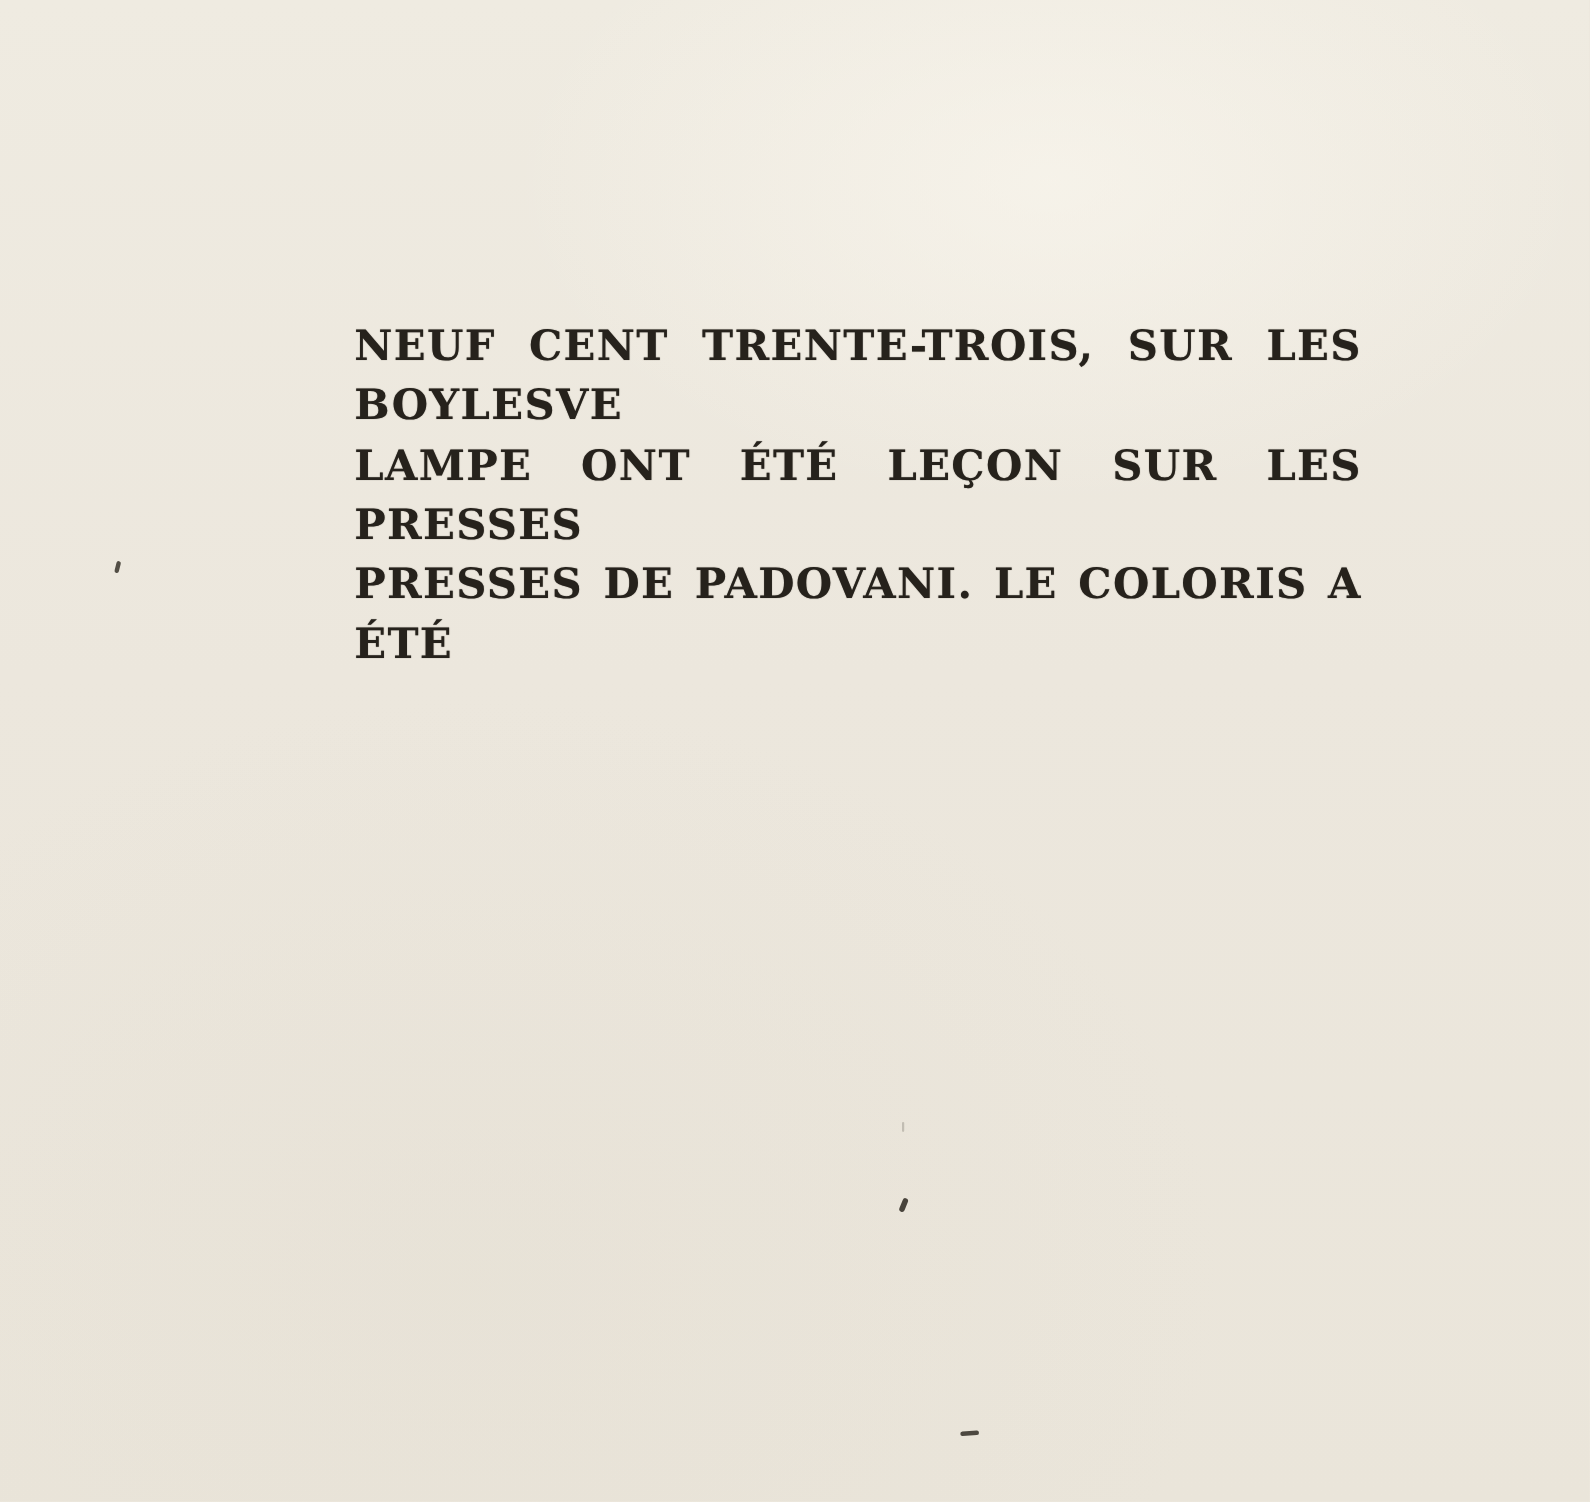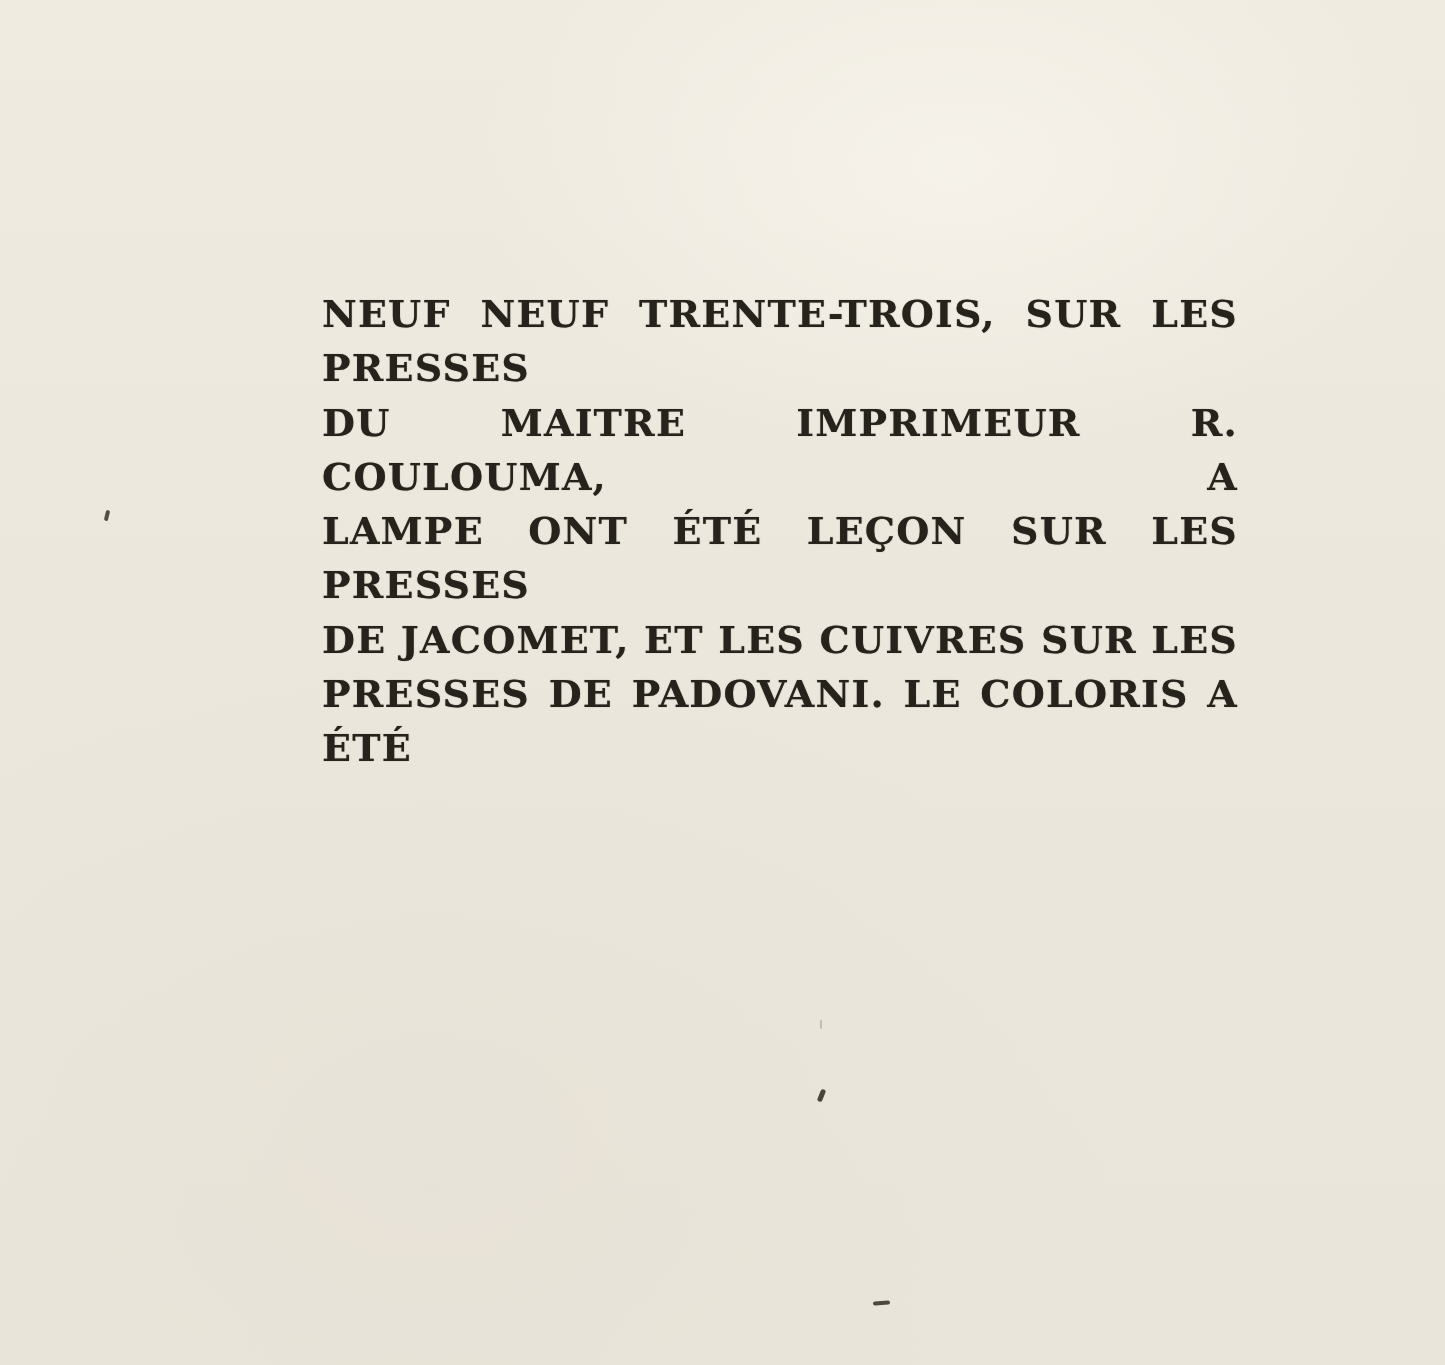--- a/index.html
+++ b/index.html
@@ -82,23 +82,21 @@
     border-radius: 2px;
     transform: rotate(-4deg);
     opacity: 0.88;
   }
 </style>
 </head>
 <body style="background-color: rgb(236, 231, 221);">
 
 <div class="paper">
   <div class="colophon" style="color: rgb(38, 34, 28);">
-      <div class="line"><span>NEUF NEUF TRENTE-TROIS, SUR LES PRESSES</span></div>
-      <div class="line"><span>DU MAITRE IMPRIMEUR R. COULOUMA, A</span></div>
+      <div class="line"><span>NEUF CENT TRENTE-TROIS, SUR LES BOYLESVE</span></div>
       <div class="line"><span>LAMPE ONT ÉTÉ LEÇON SUR LES PRESSES</span></div>
-      <div class="line"><span>DE JACOMET, ET LES CUIVRES SUR LES</span></div>
       <div class="line"><span>PRESSES DE PADOVANI. LE COLORIS A ÉTÉ</span></div>
     </div>
   <span class="speck speck-apostrophe-left"></span>
   <span class="speck speck-faint-tick"></span>
   <span class="speck speck-apostrophe-mid"></span>
   <span class="speck speck-dash-bottom"></span>
 </div>
 
 </body></html>

